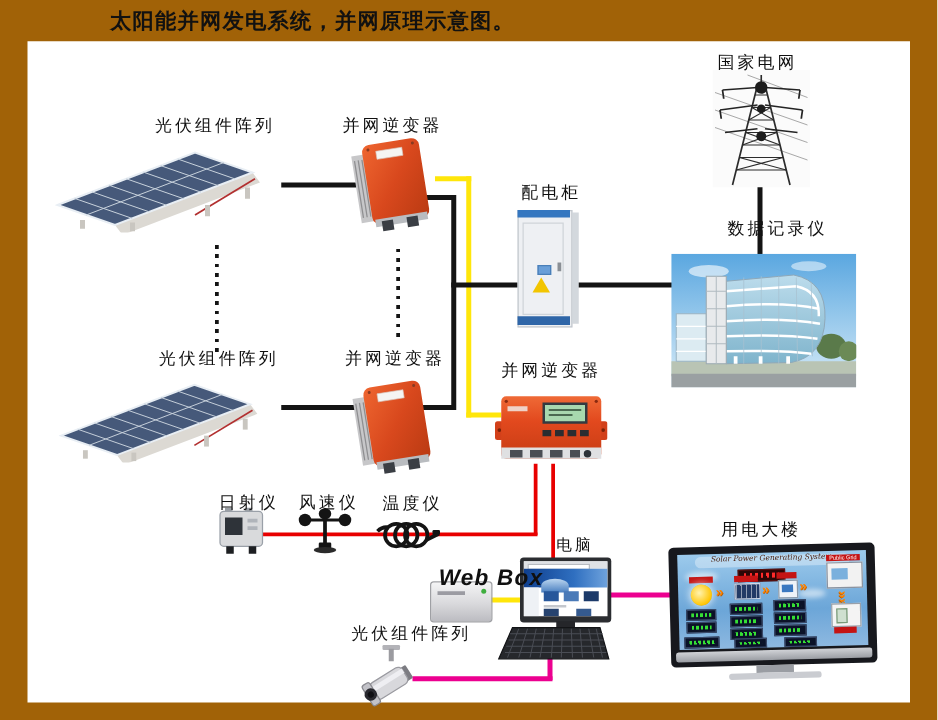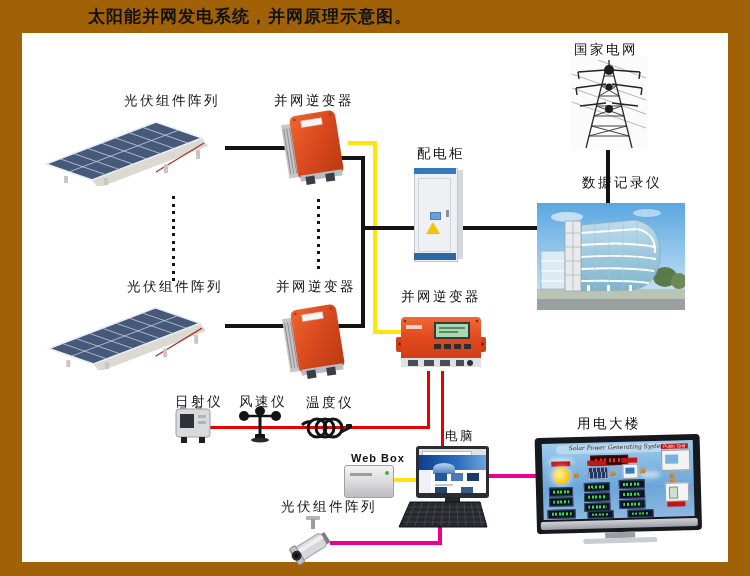--- a/index.html
+++ b/index.html
@@ -3,21 +3,21 @@
 <meta charset="utf-8">
 <style>
   html,body{margin:0;padding:0;}
   .page{position:relative;width:750px;height:576px;background:#a16207;overflow:hidden;
         font-family:"Liberation Sans",sans-serif;}
   .panel{position:absolute;left:22px;top:33px;width:706px;height:529px;background:#ffffff;}
   .title{position:absolute;left:88px;top:5px;font-size:17px;font-weight:bold;color:#111;
          letter-spacing:1px;white-space:nowrap;}
   .lbl{position:absolute;font-family:"DejaVu Serif",serif;font-size:13.5px;color:#101010;
        letter-spacing:2.5px;white-space:nowrap;z-index:6;}
-  .lbl.sans{font-family:"Liberation Sans",sans-serif;font-weight:bold;letter-spacing:1px;font-size:11px;}
+  .lbl.sans{font-family:"Liberation Sans",sans-serif;font-weight:bold;letter-spacing:1px;font-size:18px;font-style:italic;}
   .wire{position:absolute;z-index:2;}
   .wire.black{background:#141414;}
   .wire.yellow{background:#ffe60a;z-index:1;}
   .wire.red{background:#e80000;}
   .wire.magenta{background:#ec0090;}
   .dotted{position:absolute;width:3px;z-index:2;
     background-image:repeating-linear-gradient(to bottom,#141414 0 3px,transparent 3px 7.5px);}
   .dev{position:absolute;z-index:4;}
   svg{display:block;}
 

